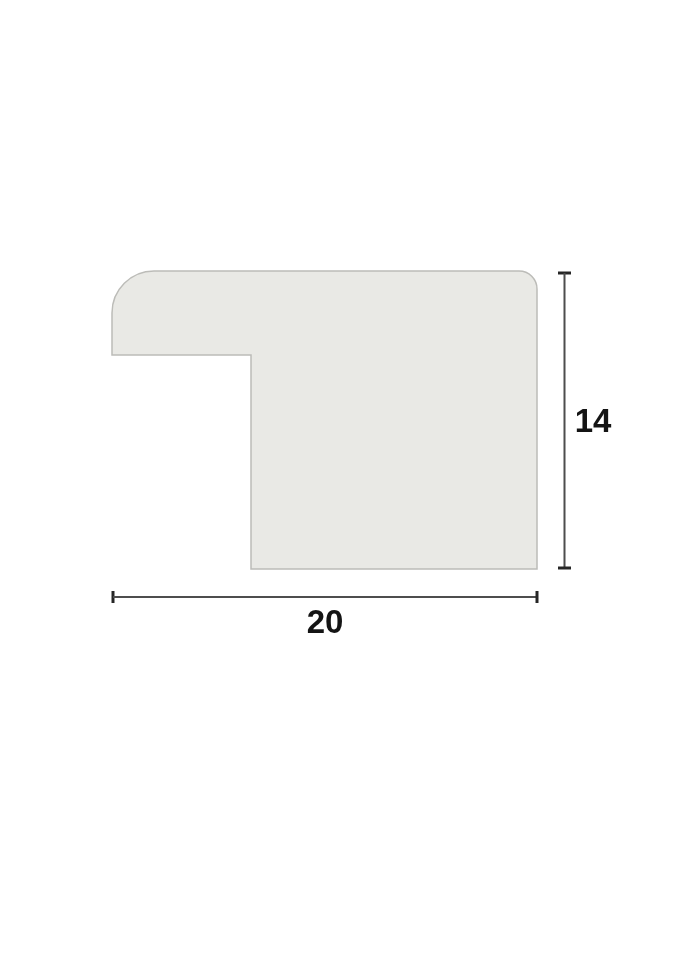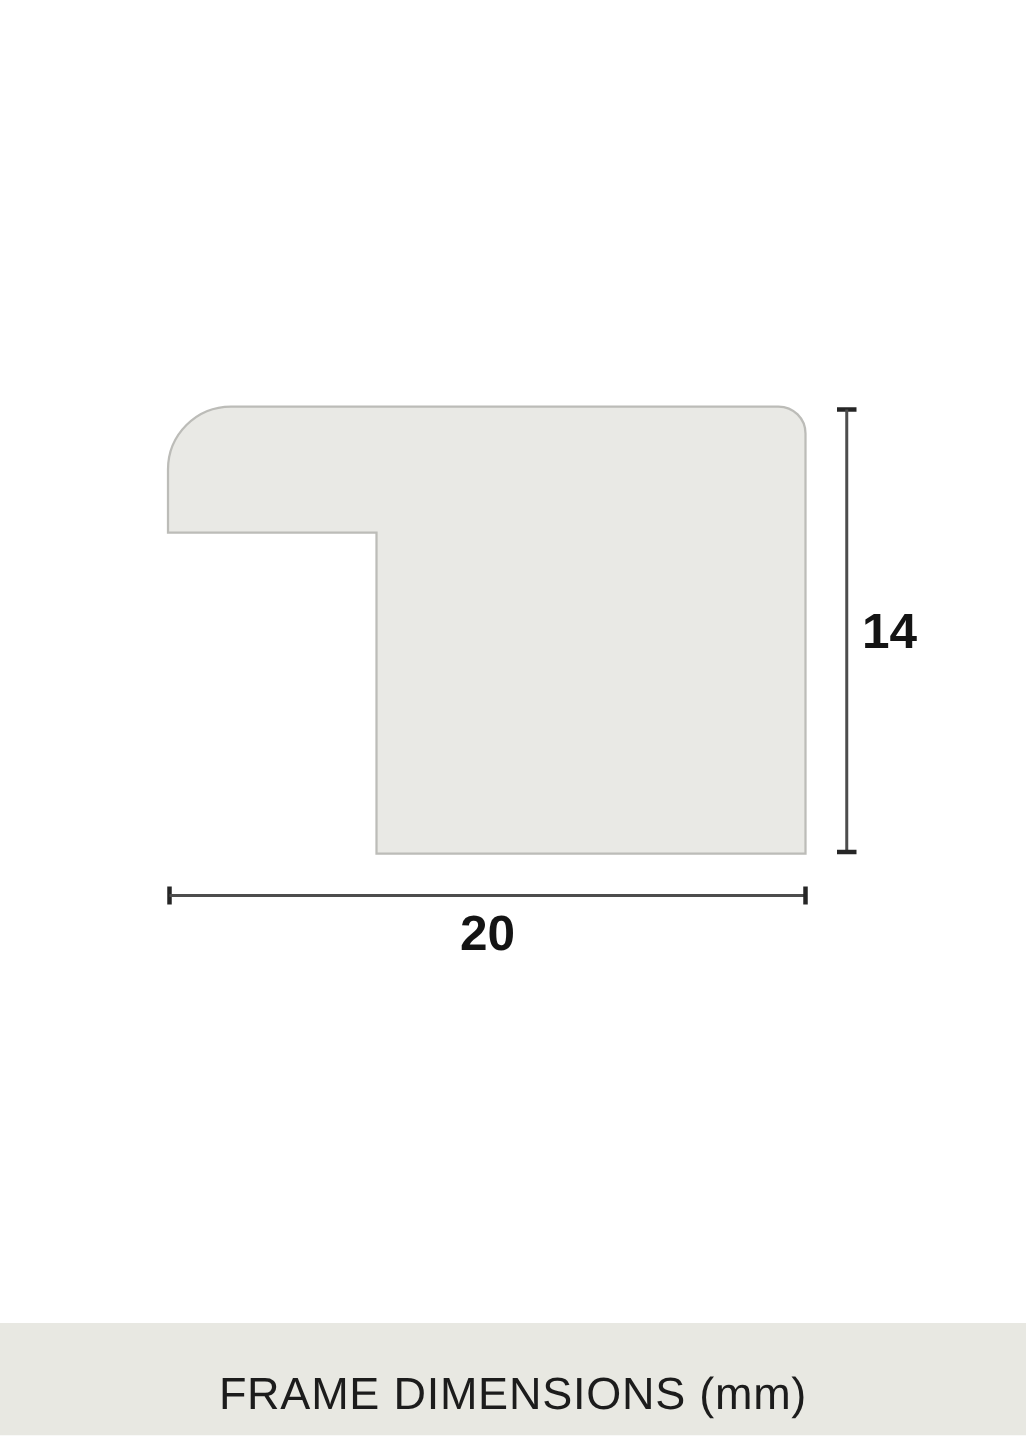--- a/index.html
+++ b/index.html
@@ -101,17 +101,14 @@
     </g>
 
     <g>
       <line class="dim-tick" x1="113" y1="591" x2="113" y2="603"></line>
       <line class="dim-line" x1="113" y1="597" x2="537" y2="597"></line>
       <line class="dim-tick" x1="537" y1="591" x2="537" y2="603"></line>
       <text class="dim-label" x="325" y="633">20</text>
     </g>
   </svg>
 
-  <div class="footer-bar">
-    <span class="footer-caption">FRAME DIMENSIONS (mm)</span>
-  </div>
 
 </div>
 
 </body></html>

